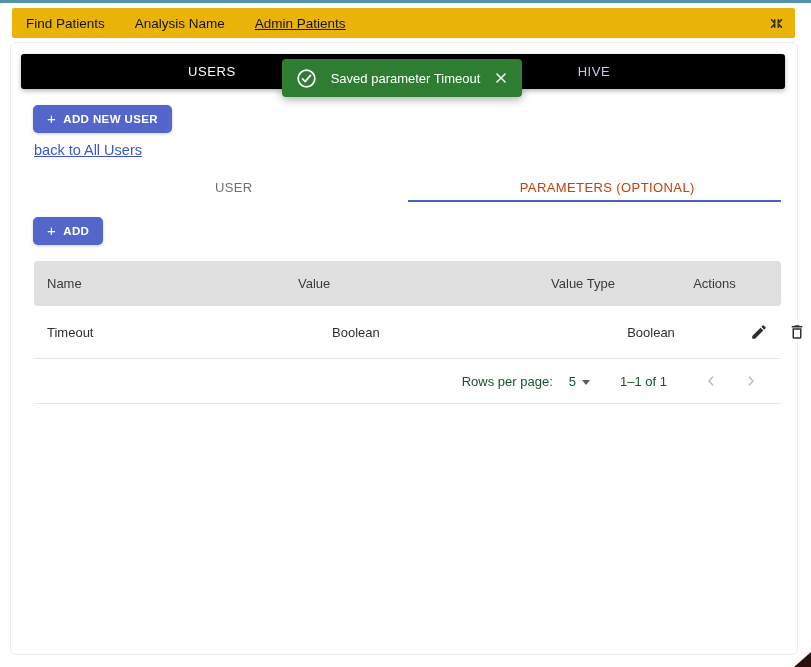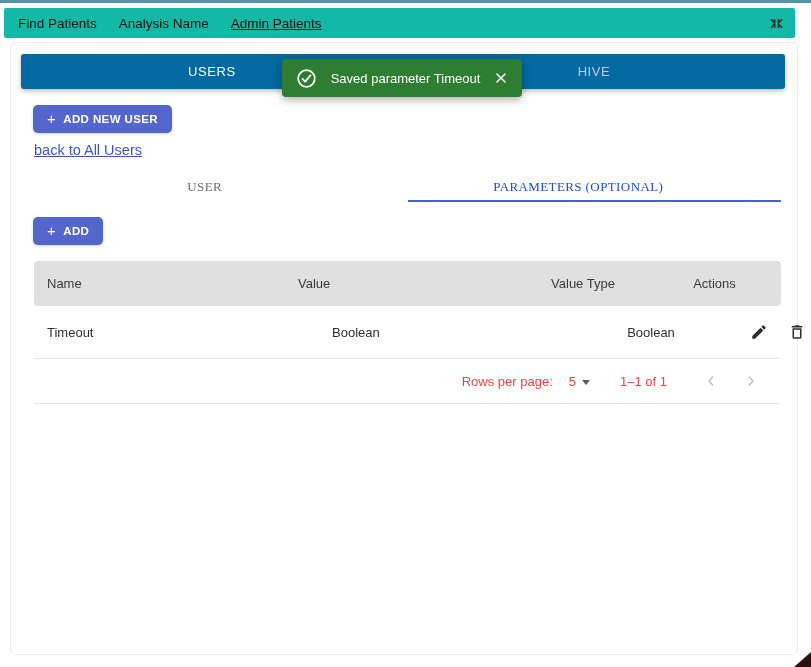--- a/index.html
+++ b/index.html
@@ -8,41 +8,41 @@
     font-family:"Liberation Sans", sans-serif;
     background:#ffffff;
     position:relative;
     overflow:hidden;
   }
   
   .top-line { position:absolute; top:0; left:0; width:811px; height:3px; background:#5494a9; }
 
   
   .navbar {
-    position:absolute; top:8px; left:4px; right:16px; height:30px;
-    background:#14b8a6; border-radius:2px;
-    display:flex; align-items:center; padding-left:14px; gap:22px;
+    position:absolute; top:8px; left:12px; right:16px; height:30px;
+    background:#eab308; border-radius:2px;
+    display:flex; align-items:center; padding-left:14px; gap:30px;
   }
   .nav-item { font-size:13.5px; color:#141414; cursor:pointer; white-space:nowrap; }
   .nav-item.active { text-decoration:underline; }
   .collapse-btn {
     position:absolute; right:8px; top:4px; width:22px; height:22px;
     display:flex; align-items:center; justify-content:center; cursor:pointer;
   }
 
   
   .card {
     position:absolute; top:42px; left:10px; right:13px; bottom:12px;
     background:#ffffff; border:1px solid #ededed; border-radius:6px;
   }
 
   
   .main-tabbar {
     position:absolute; top:11px; left:10px; right:12px; height:35px;
-    background:#0369a1; border-radius:3px;
+    background:#000000; border-radius:3px;
     box-shadow:0 2px 5px rgba(0,0,0,0.28);
     display:flex;
     justify-content:space-between;
   }
   .main-tab {
     flex:1; display:flex; align-items:center; justify-content:center;
     font-size:13px; letter-spacing:0.6px; cursor:pointer;
   }
   .main-tab.active { color:#ffffff; }
   .main-tab.inactive { color:#c3c9ec; }
@@ -69,27 +69,27 @@
   .btn .plus { font-size:15px; font-weight:normal; line-height:10px; }
   .btn-add-user { position:absolute; top:62px; left:22px; }
   .btn-add { position:absolute; top:174px; left:22px; }
 
   .back-link {
     position:absolute; top:99px; left:23px;
     font-size:14.5px; color:#3a57cf; text-decoration:underline; cursor:pointer;
   }
 
   
-  .sub-tabs { position:absolute; top:128px; left:7px; width:747px; height:32px; display:flex;font-family:Liberation Serif, serif; }
+  .sub-tabs { position:absolute; top:128px; left:36px; width:747px; height:32px; display:flex; }
   .sub-tab {
     flex:1; display:flex; align-items:center; justify-content:center;
     font-size:13px; letter-spacing:0.4px; cursor:pointer;
   }
   .sub-tab.plain { color:#6f6f6f; }
-  .sub-tab.active { color:#1d4ed8; }
+  .sub-tab.active { color:#c2410c; }
   .sub-tab-indicator { position:absolute; top:157px; left:396.5px; width:373.5px; height:2px; background:#4a5fc9; }
 
   
   .param-table { position:absolute; top:218px; left:23px; width:747px; font-size:13px; color:#3a3a3a; }
   .t-head {
     display:grid; grid-template-columns:264px 220px 130px 1fr;
     background:#e0e0e0; border-radius:4px; height:45px; align-items:center;
   }
   .t-row {
     display:grid; grid-template-columns:264px 220px 130px 1fr;
@@ -97,21 +97,21 @@
     border-bottom:1px solid #e7e7e7; color:#2f2f2f;gap:34px;
   }
   .cell-name { padding-left:13px; }
   .cell-type { text-align:center; }
   .cell-actions { display:flex; justify-content:center; align-items:center; gap:20px; }
   .icon-btn { cursor:pointer; display:flex; align-items:center; }
 
   
   .t-pagination {
     height:45px; display:flex; align-items:center; justify-content:flex-end;
-    border-bottom:1px solid #e7e7e7; color:#ef4444; font-size:13px;
+    border-bottom:1px solid #e7e7e7; color:#14532d; font-size:13px;
     padding-right:14px;
   }
   .rpp-label { margin-right:16px; }
   .rpp-select { display:flex; align-items:center; gap:6px; cursor:pointer; margin-right:30px; }
   .rpp-caret { width:0; height:0; border-left:4.5px solid transparent; border-right:4.5px solid transparent; border-top:5px solid #5a5a5a; margin-top:2px; }
   .range-label { margin-right:32px; }
   .pg-btn { width:24px; height:24px; display:flex; align-items:center; justify-content:center; cursor:default; margin-right:16px; }
   .pg-btn:last-child { margin-right:4px; }
 
   

